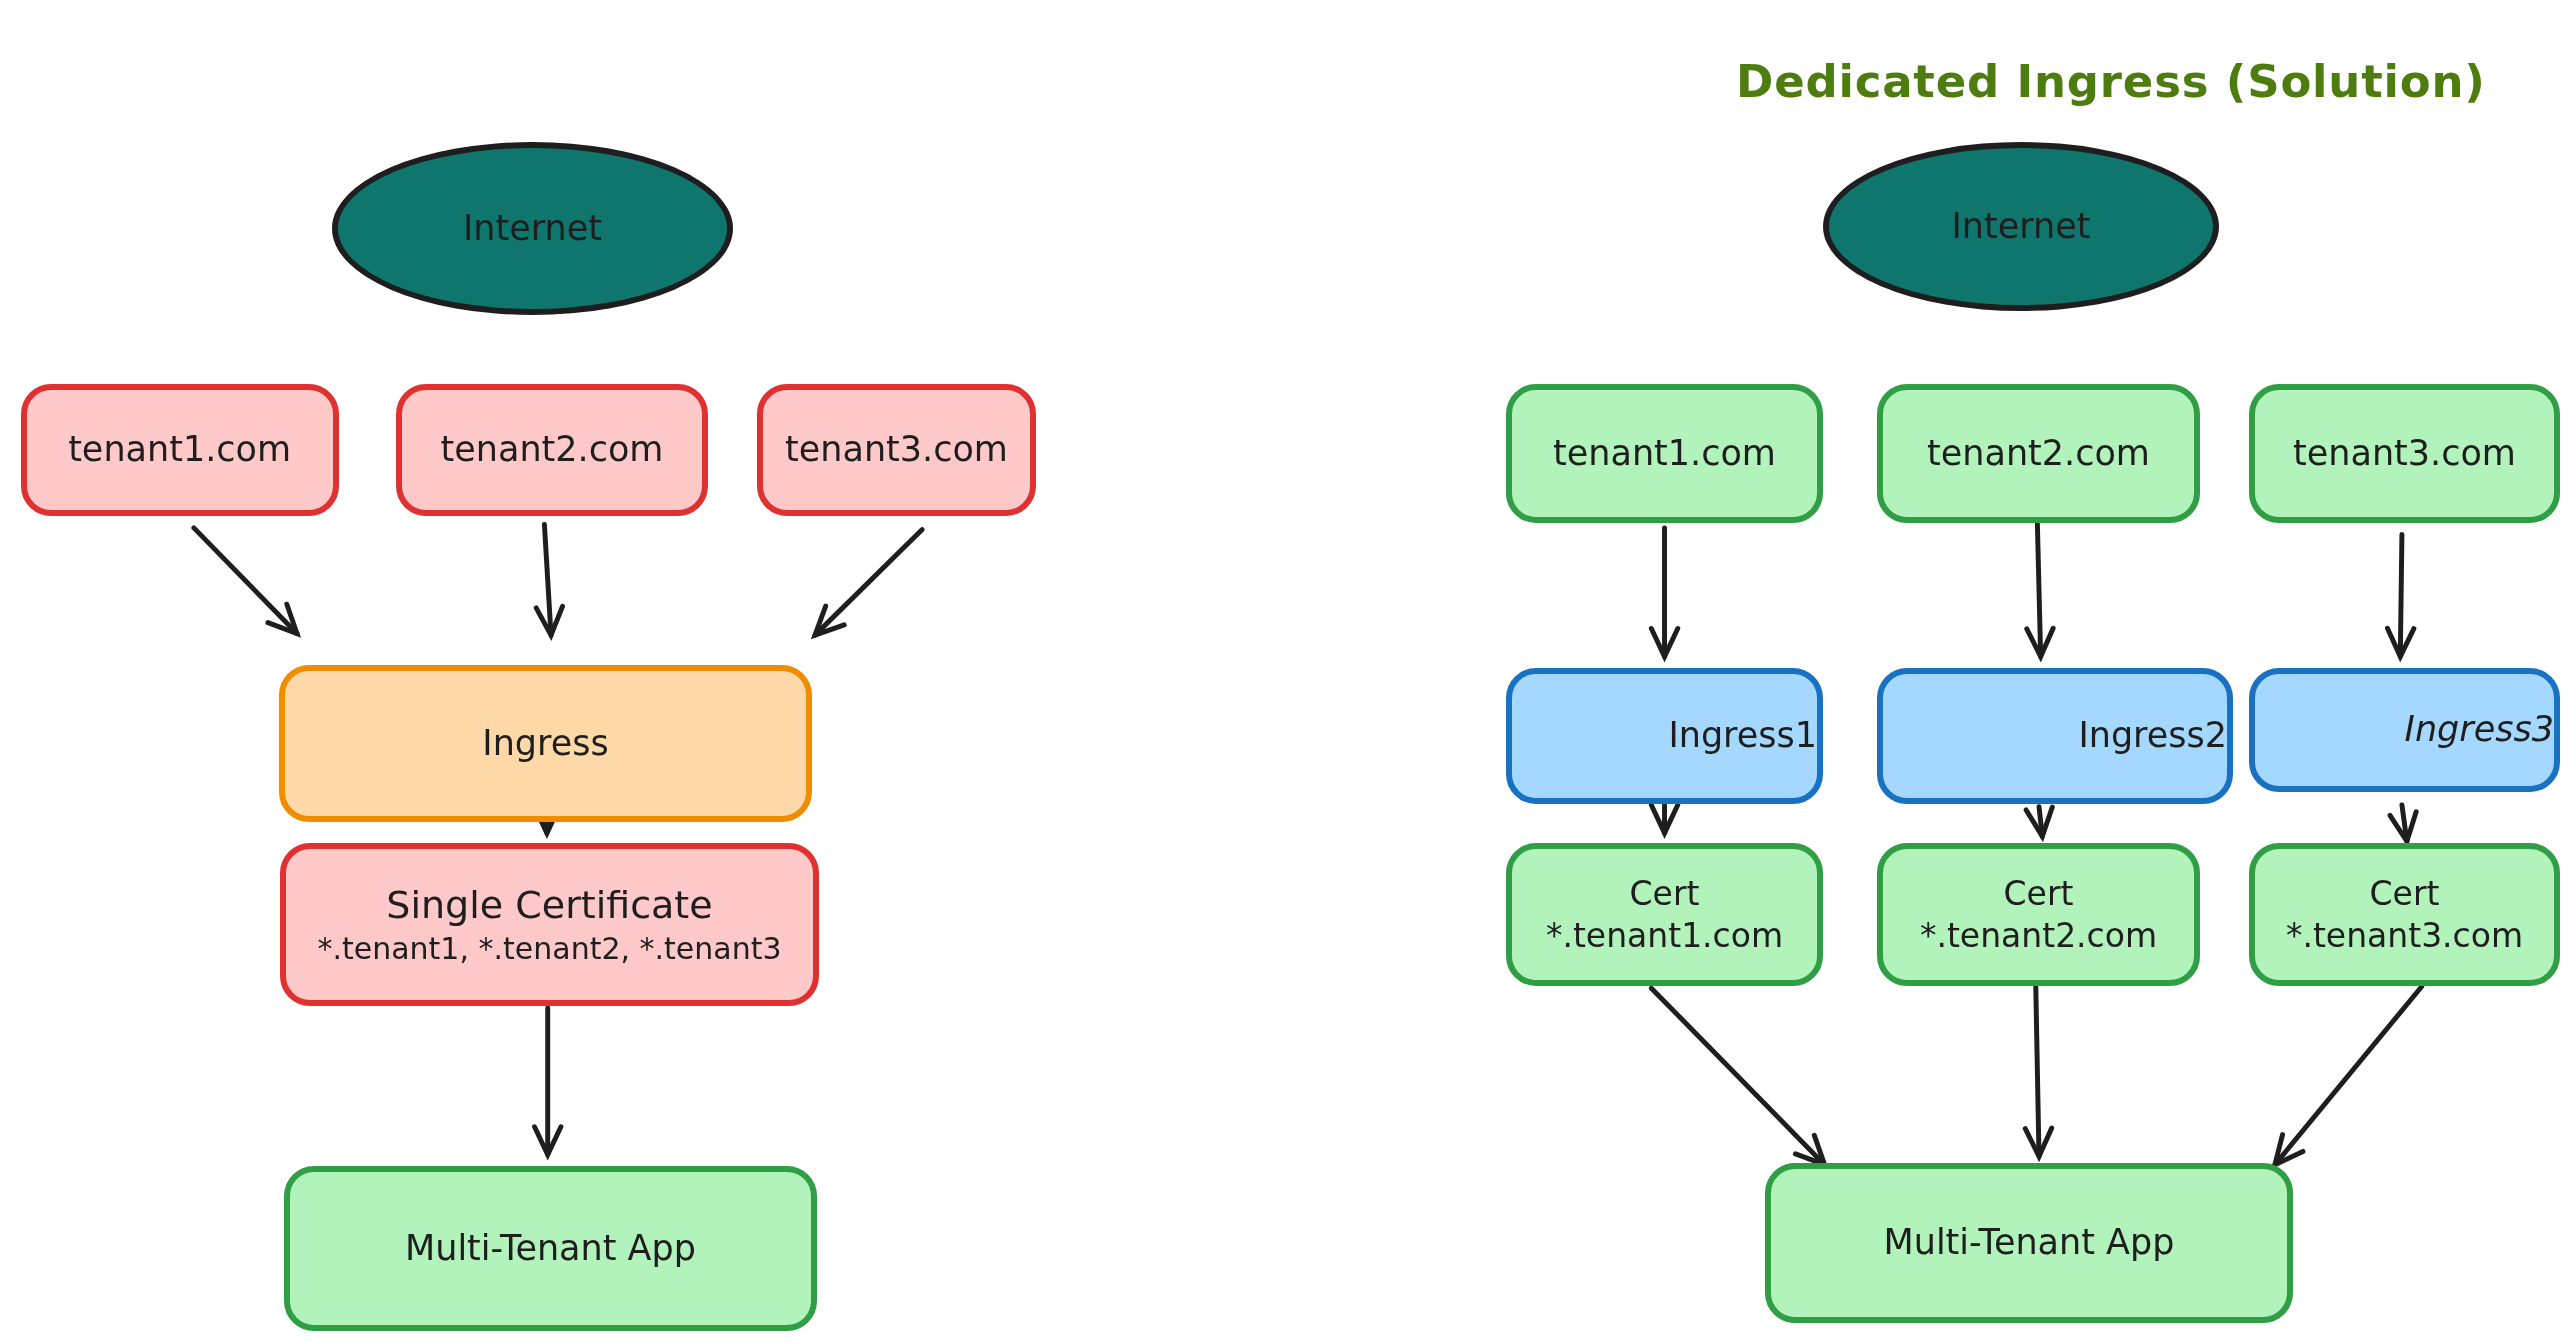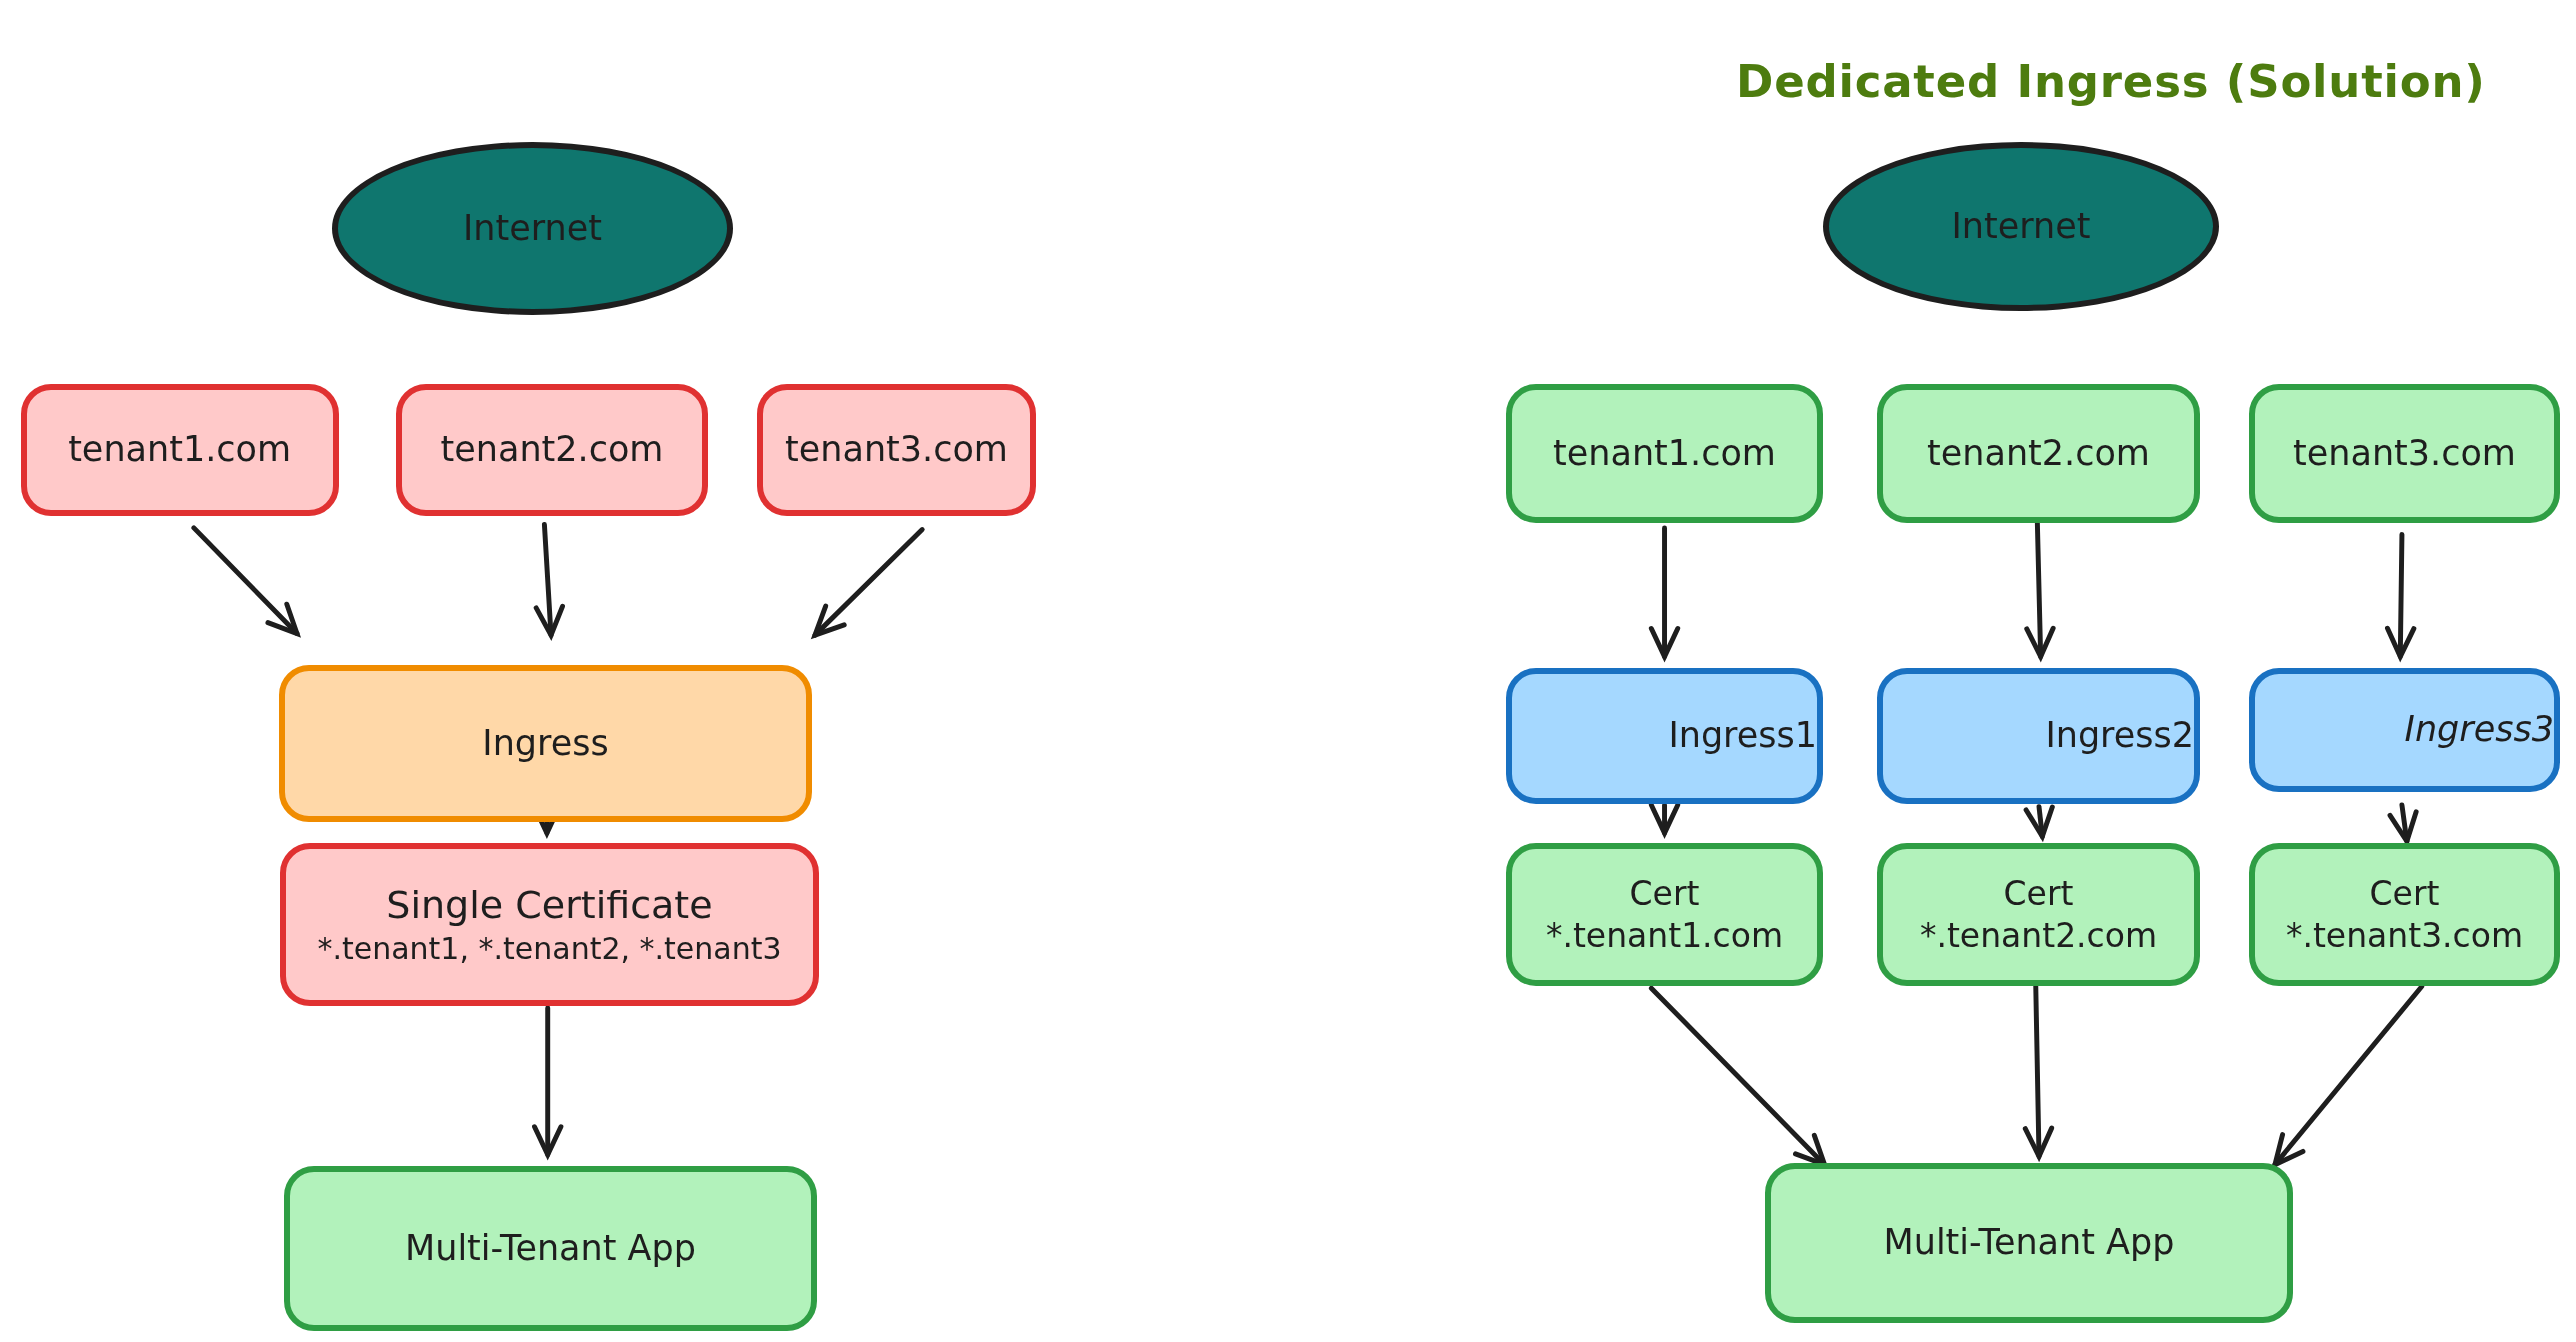--- a/index.html
+++ b/index.html
@@ -32,21 +32,21 @@
   #l-cert   {left:280px;top:843px;width:539px;height:163px;}
   #l-cert .node-title{font-size:38px;}
   #l-cert .node-subtitle{font-size:30px;}
   #l-app    {left:284px;top:1166px;width:533px;height:165px;}
 
   #r-t1{left:1506px;top:384px;width:317px;height:139px;}
   #r-t2{left:1877px;top:384px;width:323px;height:139px;}
   #r-t3{left:2249px;top:384px;width:311px;height:139px;}
 
   #r-i1{left:1506px;top:668px;width:317px;height:136px;}
-  #r-i2{left:1877px;top:668px;width:323px;height:136px;}
+  #r-i2{left:1877px;top:668px;width:356px;height:136px;}
   #r-i3{left:2249px;top:668px;width:311px;height:124px;font-style:italic;}
 
   #r-c1{left:1506px;top:843px;width:317px;height:143px;font-size:33px;}
   #r-c2{left:1877px;top:843px;width:323px;height:143px;font-size:33px;}
   #r-c3{left:2249px;top:843px;width:311px;height:143px;font-size:33px;}
 
   #r-app{left:1765px;top:1163px;width:528px;height:160px;}
 
   svg.edges{position:absolute;left:0;top:0;pointer-events:none;}
   .edge{stroke:#1e1e1e;stroke-width:6;fill:none;stroke-linecap:round;}

